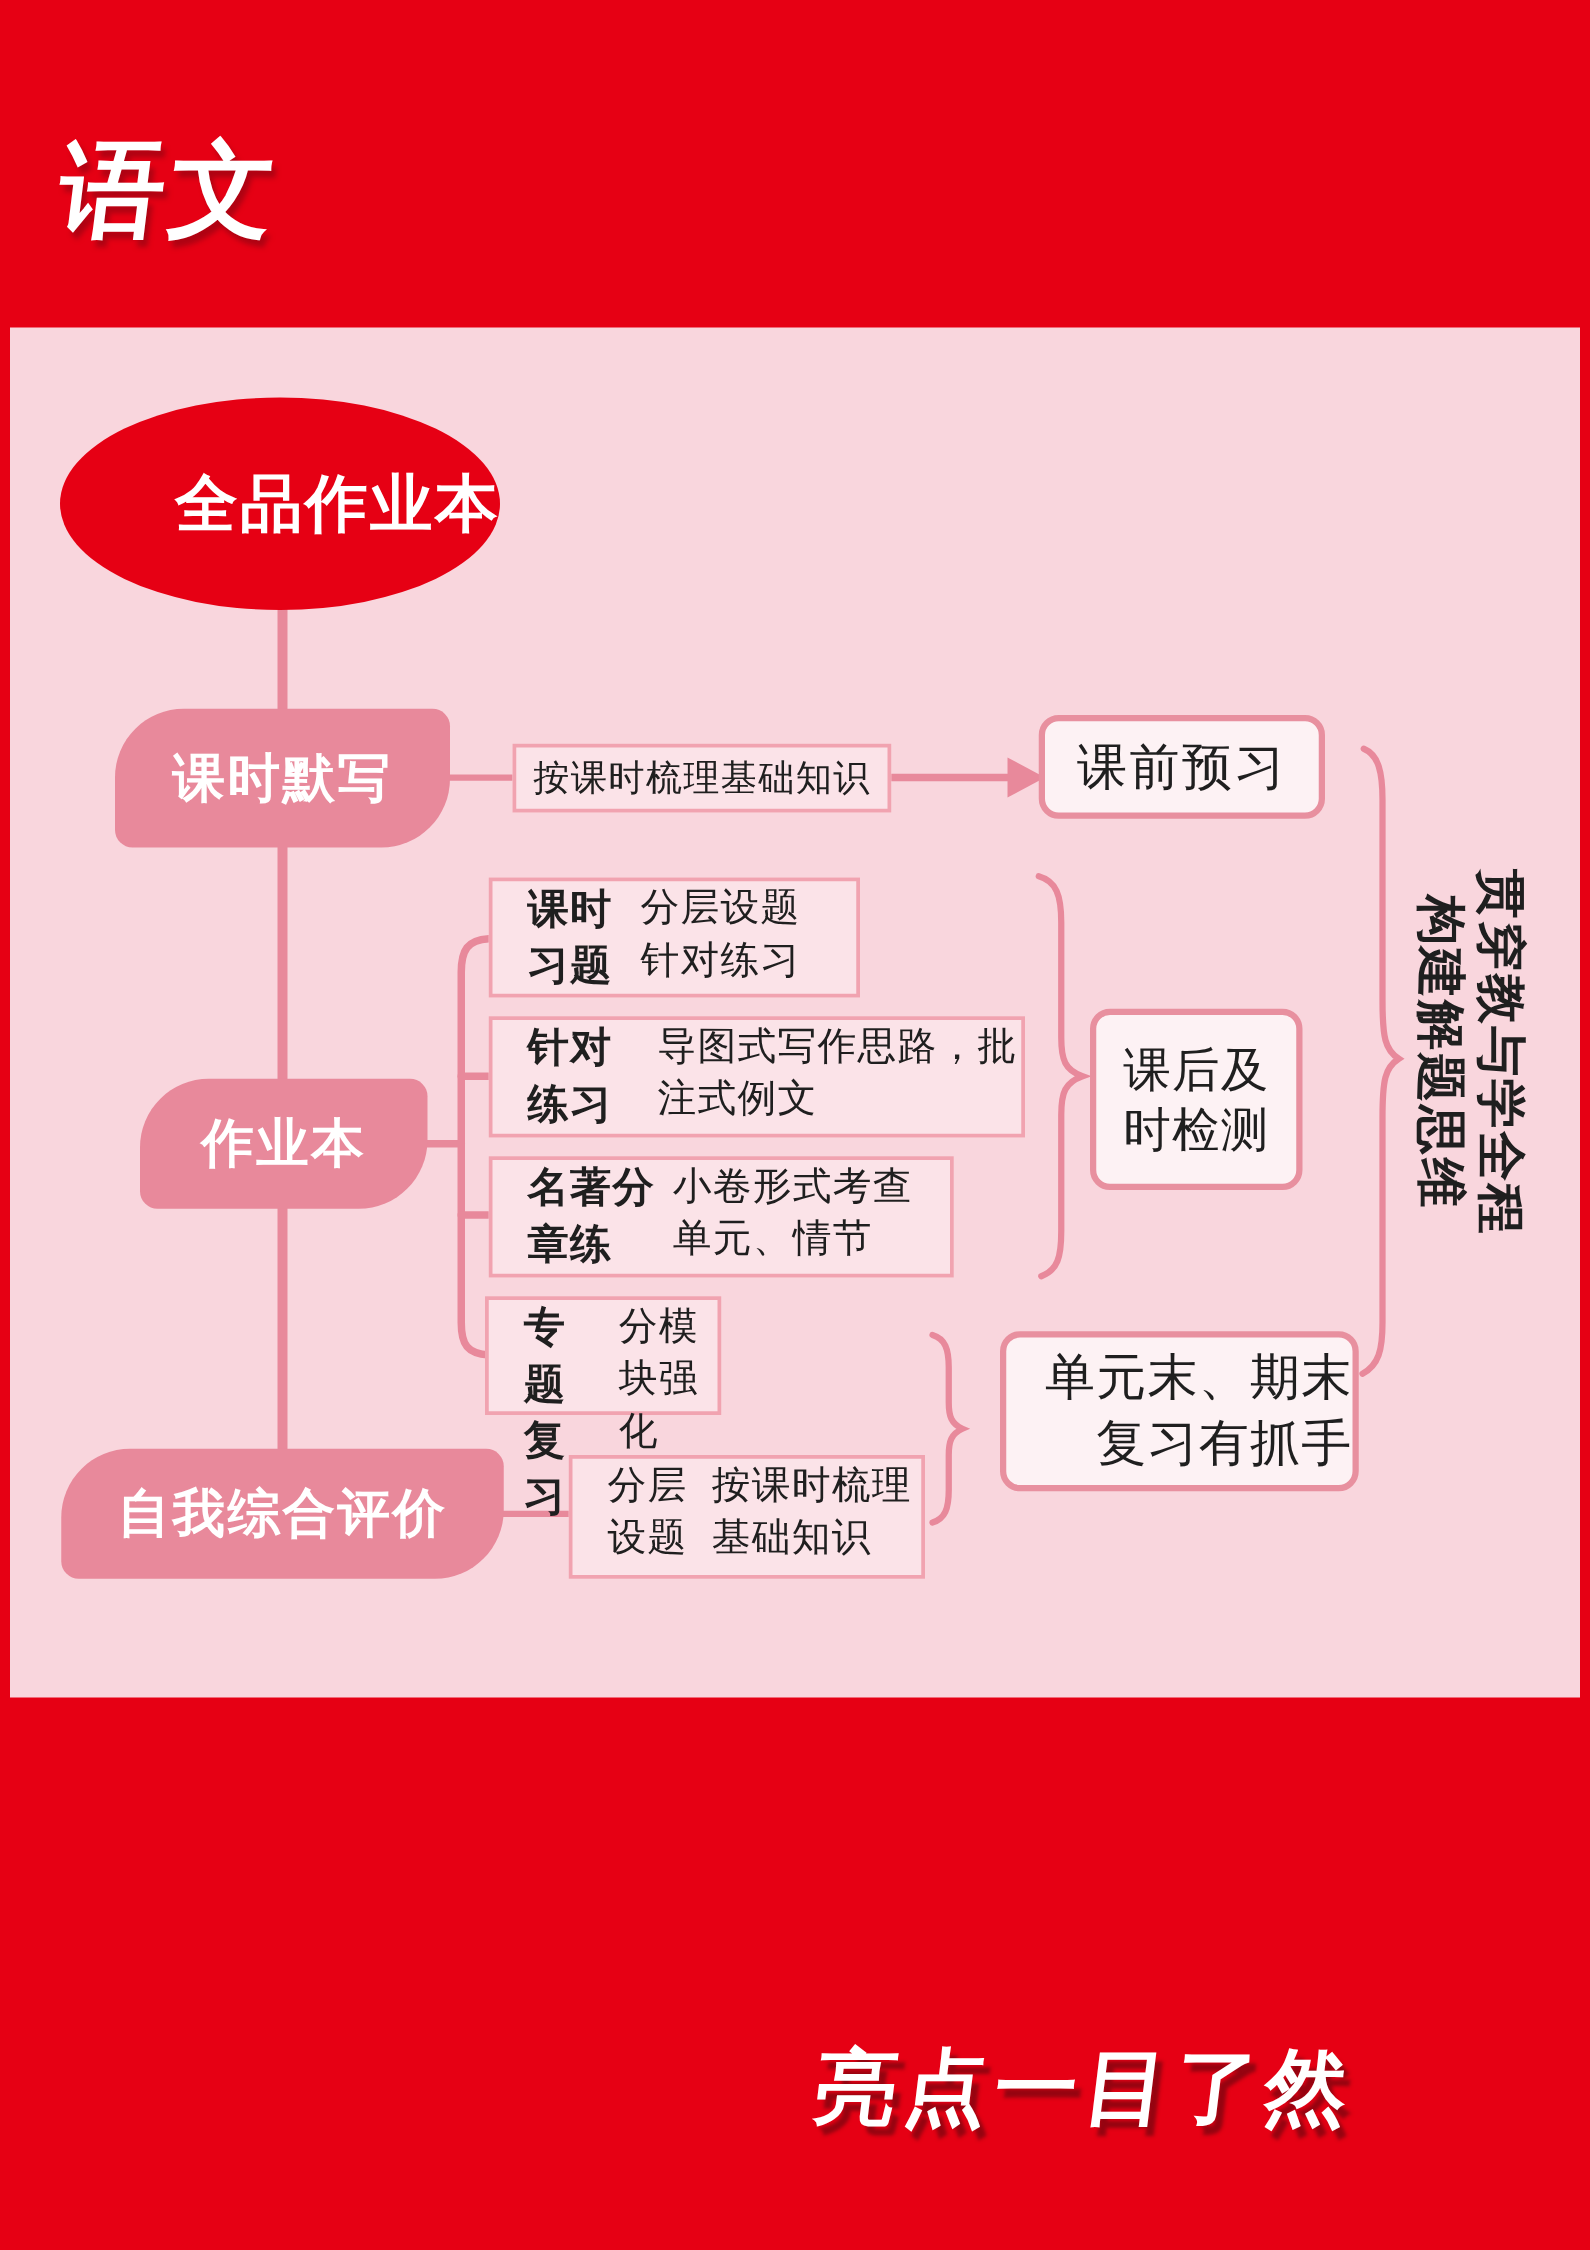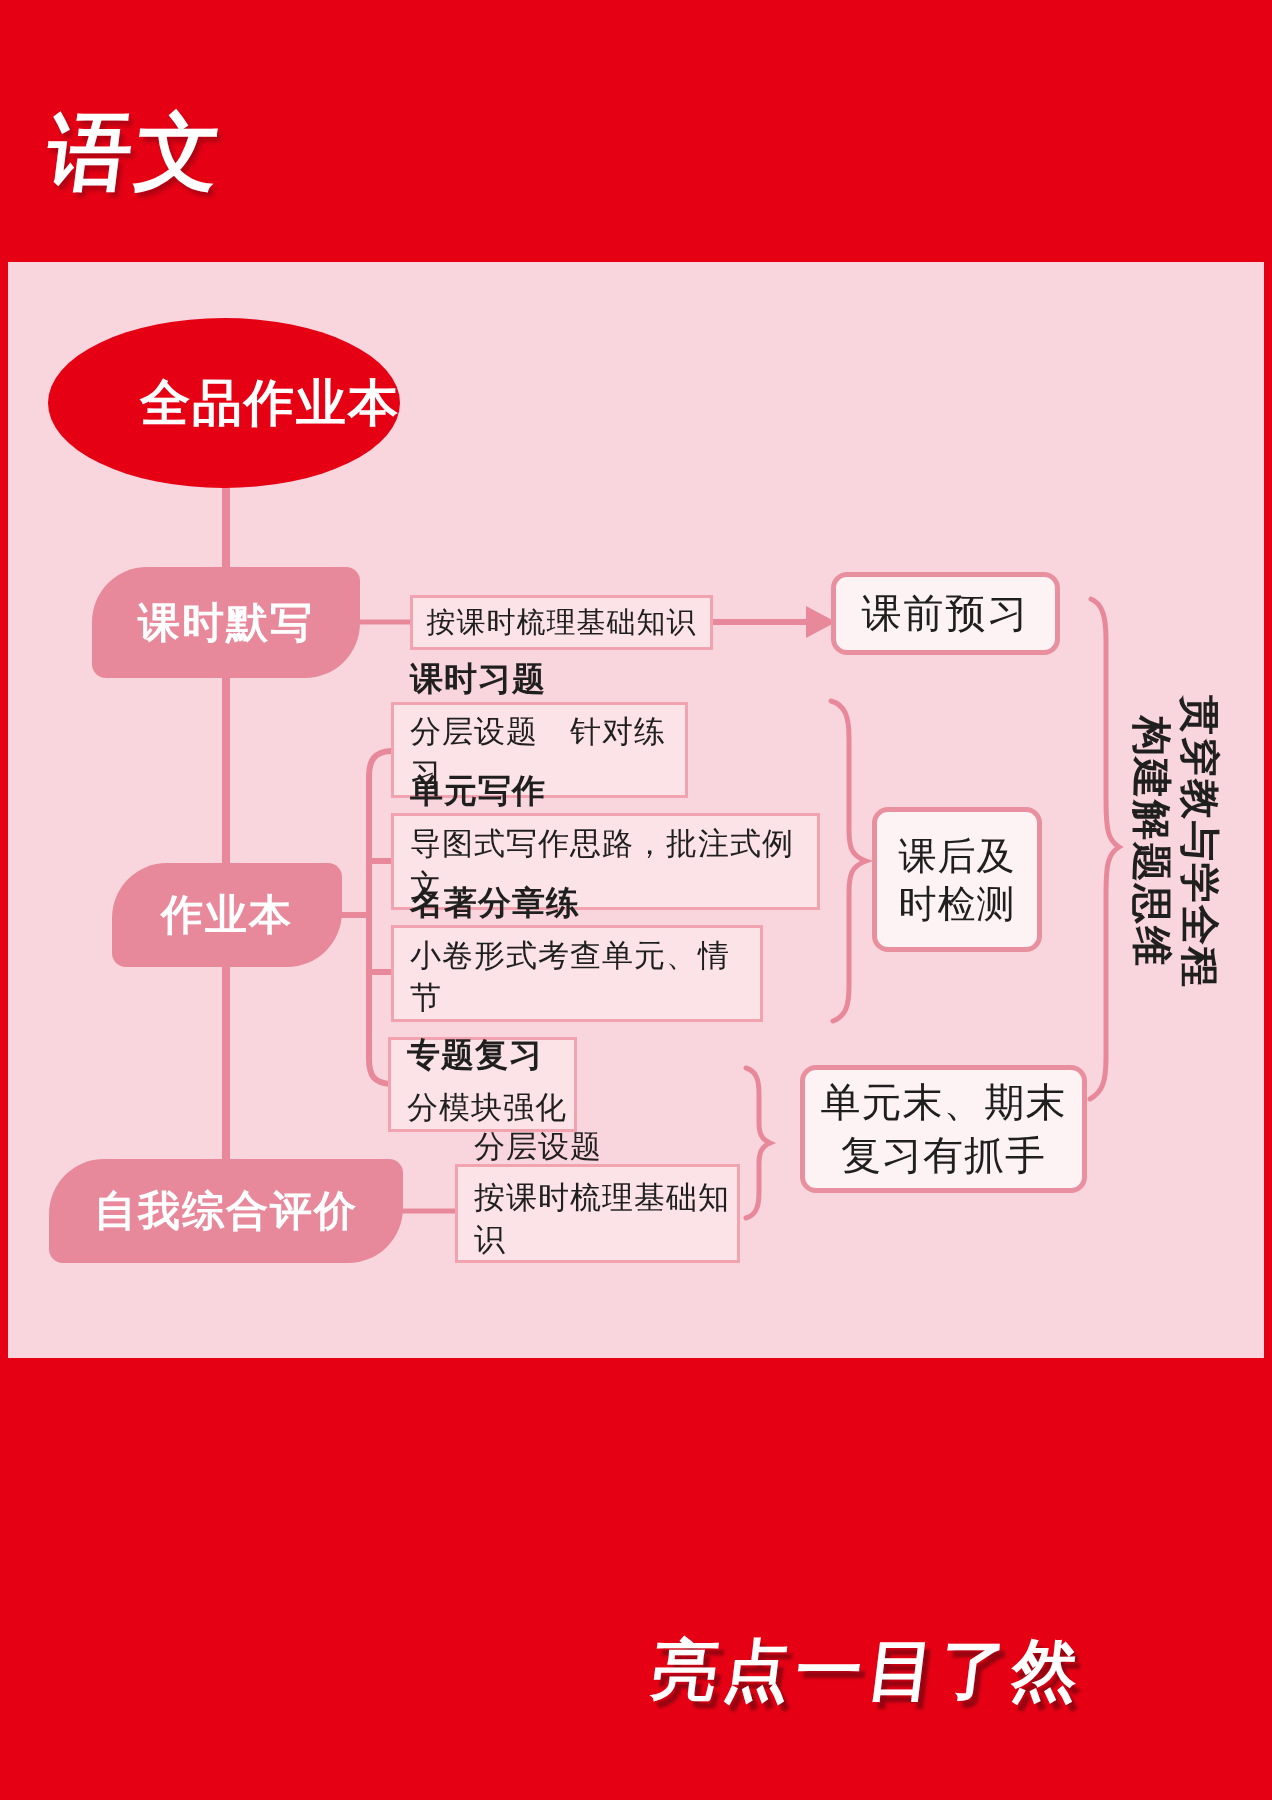--- a/index.html
+++ b/index.html
@@ -64,41 +64,41 @@
   .node-keshimoxie{left:92px;top:567px;width:268px;height:111px;font-size:42px;}
   .node-zuoyeben{left:112px;top:863px;width:230px;height:104px;font-size:42px;}
   .node-ziwo{left:49px;top:1159px;width:354px;height:104px;font-size:42px;}
   
   .lightbox{
     background:var(--box-fill);
     border:3px solid var(--box-border);
     color:var(--text-dark);
   }
   .lb-center{display:flex;align-items:center;justify-content:center;}
-  .lb-col{display:flex;flex-direction:column;justify-content:flex-end;gap:9px;padding-left:16px;}
+  .lb-col{display:flex;flex-direction:row;justify-content:flex-start;gap:9px;padding-left:28px;}
   .lb-title{font-weight:bold;font-size:33px;letter-spacing:1px;}
   .lb-desc{font-size:31px;letter-spacing:1px;}
   .box-anketime{left:410px;top:595px;width:303px;height:55px;font-size:29px;letter-spacing:1px;}
   .box-item-a{left:391px;top:702px;width:297px;height:96px;}
   .box-item-b{left:391px;top:813px;width:429px;height:97px;}
   .box-item-c{left:391px;top:925px;width:372px;height:97px;}
   .box-item-d{left:388px;top:1037px;width:189px;height:95px;}
   .box-fenceng{left:455px;top:1164px;width:285px;height:99px;font-size:31px;}
   .box-fenceng .line{line-height:42px;letter-spacing:1px;}
   
   .card{
     background:var(--card-fill);
     border:5px solid var(--card-border);
     border-radius:16px;
     display:flex;flex-direction:column;align-items:center;justify-content:center;
     color:var(--text-dark);
   }
   .card-keqian{left:831px;top:572px;width:229px;height:83px;font-size:40px;letter-spacing:2px;}
   .card-kehou{left:872px;top:807px;width:170px;height:145px;font-size:38px;line-height:48px;letter-spacing:1px;}
-  .card-danyuanmo{left:800px;top:1065px;width:287px;height:128px;font-size:40px;line-height:53px;letter-spacing:1px;}
+  .card-danyuanmo{left:800px;top:1065px;width:287px;height:128px;font-size:40px;line-height:53px;letter-spacing:1px;align-items:flex-end;}
   
   .side-note{
     left:1026px;top:794px;width:300px;height:96px;
     transform:rotate(90deg);
     color:var(--text-dark);
     font-weight:bold;font-size:40px;line-height:48px;
     text-align:center;letter-spacing:2px;
     white-space:nowrap;
   }
 </style>
@@ -148,21 +148,21 @@
 
 <div class="abs node node-zuoyeben">
   <span>作业本</span>
 </div>
 
 <div class="abs lightbox lb-col box-item-a">
   <div class="lb-title">课时习题</div>
   <div class="lb-desc">分层设题　针对练习</div>
 </div>
 <div class="abs lightbox lb-col box-item-b">
-  <div class="lb-title">单元写作</div>
+  <div class="lb-title">针对练习</div>
   <div class="lb-desc">导图式写作思路，批注式例文</div>
 </div>
 <div class="abs lightbox lb-col box-item-c">
   <div class="lb-title">名著分章练</div>
   <div class="lb-desc">小卷形式考查单元、情节</div>
 </div>
 <div class="abs lightbox lb-col box-item-d">
   <div class="lb-title">专题复习</div>
   <div class="lb-desc">分模块强化</div>
 </div>

